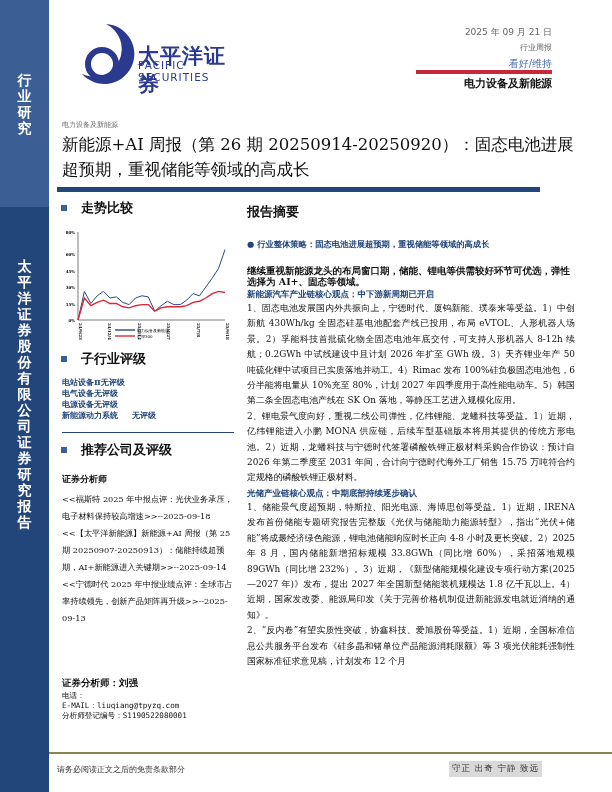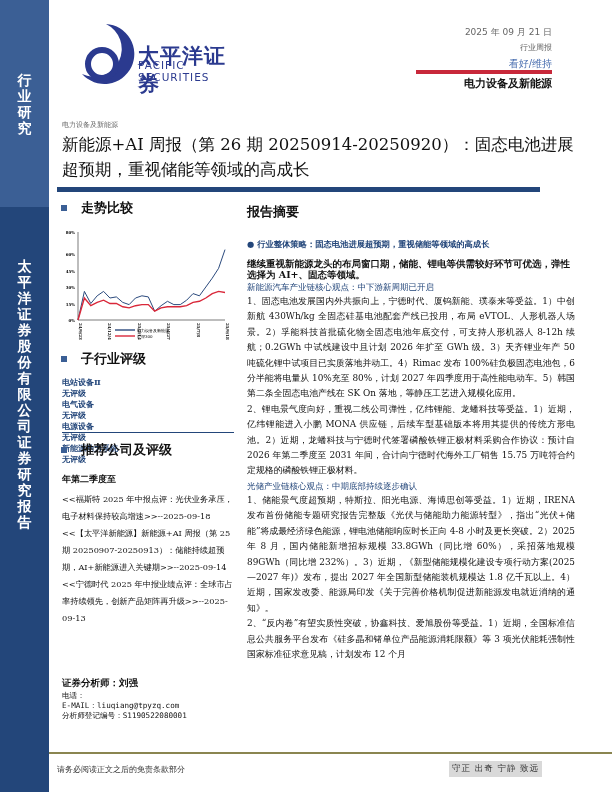--- a/index.html
+++ b/index.html
@@ -21,31 +21,31 @@
   .hdr-rating { top:57px; font-size:10px; color:#4a6fb0; }
   .hdr-bar { position:absolute; left:416px; top:70px; width:136px; height:4px; background:#c8283a; }
   .hdr-sector { top:76px; font-size:11px; color:#111; font-weight:bold; }
   .crumb { position:absolute; left:62px; top:120px; font-size:7px; color:#666; font-family:"DejaVu Sans", sans-serif; }
   .title { position:absolute; left:62px; top:132px; width:520px; font-size:16.5px; line-height:25px; color:#111; }
   .title-bar { position:absolute; left:57px; top:187px; width:483px; height:5px; background:#23467a; }
   .sec-head { font-size:13px; font-weight:bold; display:flex; align-items:center; gap:14px; }
   .sq { width:6px; height:6px; background:#3b5f95; display:inline-block; margin-left:4px; }
   .divider { position:absolute; left:62px; width:172px; height:1px; background:#23467a; }
   .ratings { position:absolute; left:62px; top:377px; width:150px; font-size:8px; color:#23467a; font-weight:bold; line-height:11px; }
-  .ratings .row { display:flex; justify-content:flex-start;flex-direction:column; }
+  .ratings .row { display:flex; justify-content:flex-start; }
   .ratings .row span:last-child { width:50px; }
   .related-title { position:absolute; left:62px; top:473px; font-size:9px; font-weight:bold; }
   .related { position:absolute; left:62px; top:491px; width:173px; font-size:8.2px; line-height:17px; }
   .analyst { position:absolute; left:62px; top:652px; width:175px; font-size:7.6px; line-height:10px; font-family:"DejaVu Sans Mono", monospace; }
   .analyst .name { font-size:9.5px; font-weight:bold; font-family:"DejaVu Serif", serif; margin-bottom:3px;margin-top:26px; }
   .right-col { position:absolute; left:247px; top:203px; width:328px; }
   .summary-title { font-size:13px; font-weight:bold; }
   .bullet-strategy { margin-top:18px; font-size:8.3px; color:#23467a; font-weight:bold; }
-  .strategy-text { margin-top:8px; font-size:9.5px; font-weight:bold; line-height:11px; }
-  .sub-head { font-size:8.5px; color:#23467a; font-weight:normal; margin-top:2px; }
+  .strategy-text { margin-top:15px; font-size:9.5px; font-weight:bold; line-height:11px; }
+  .sub-head { font-size:8.5px; color:#23467a; font-weight:bold; margin-top:2px; }
   .para { font-size:8.9px; line-height:15.4px; text-align:justify; }
   .footer-rule { position:absolute; left:49px; top:752px; width:563px; height:2px; background:#8a8550; }
   .footer-left { position:absolute; left:57px; top:764px; font-size:8px; color:#333; }
   .footer-motto { position:absolute; left:449px; top:761px; padding:2px 3px; font-size:8.5px; background:#d9d9d9; color:#333; letter-spacing:1px; }
   .chart { position:absolute; left:60px; top:228px; width:170px; height:112px; }
 </style>
 </head>
 <body>
 
 <div class="sidebar-top"></div>
@@ -152,21 +152,21 @@
       <span style="width:70px;">新能源动力系统</span>
       <span>无评级</span>
     </div>
 </div>
 <div class="divider" style="top:432px;"></div>
 <div style="position:absolute;left:57px;top:441px;align-items:center;" class="sec-head">
   <span class="sq"></span>
   <span>推荐公司及评级</span>
 </div>
 
-<div class="related-title">年第二季度至</div>
+<div class="related-title">证券分析师</div>
 <div class="related">
   <div>&lt;&lt;福斯特 2025 年中报点评：光伏业务承压，电子材料保持较高增速&gt;&gt;--2025-09-18</div>
   <div>&lt;&lt;【太平洋新能源】新能源+AI 周报（第 25 期 20250907-20250913）：储能持续超预期，AI+新能源进入关键期&gt;&gt;--2025-09-14</div>
   <div>&lt;&lt;宁德时代 2025 年中报业绩点评：全球市占率持续领先，创新产品矩阵再升级&gt;&gt;--2025-09-13</div>
 </div>
 
 <div class="analyst">
   <div class="name">证券分析师：刘强</div>
   <div>电话：</div>
   <div>E-MAIL：liuqiang@tpyzq.com</div>

